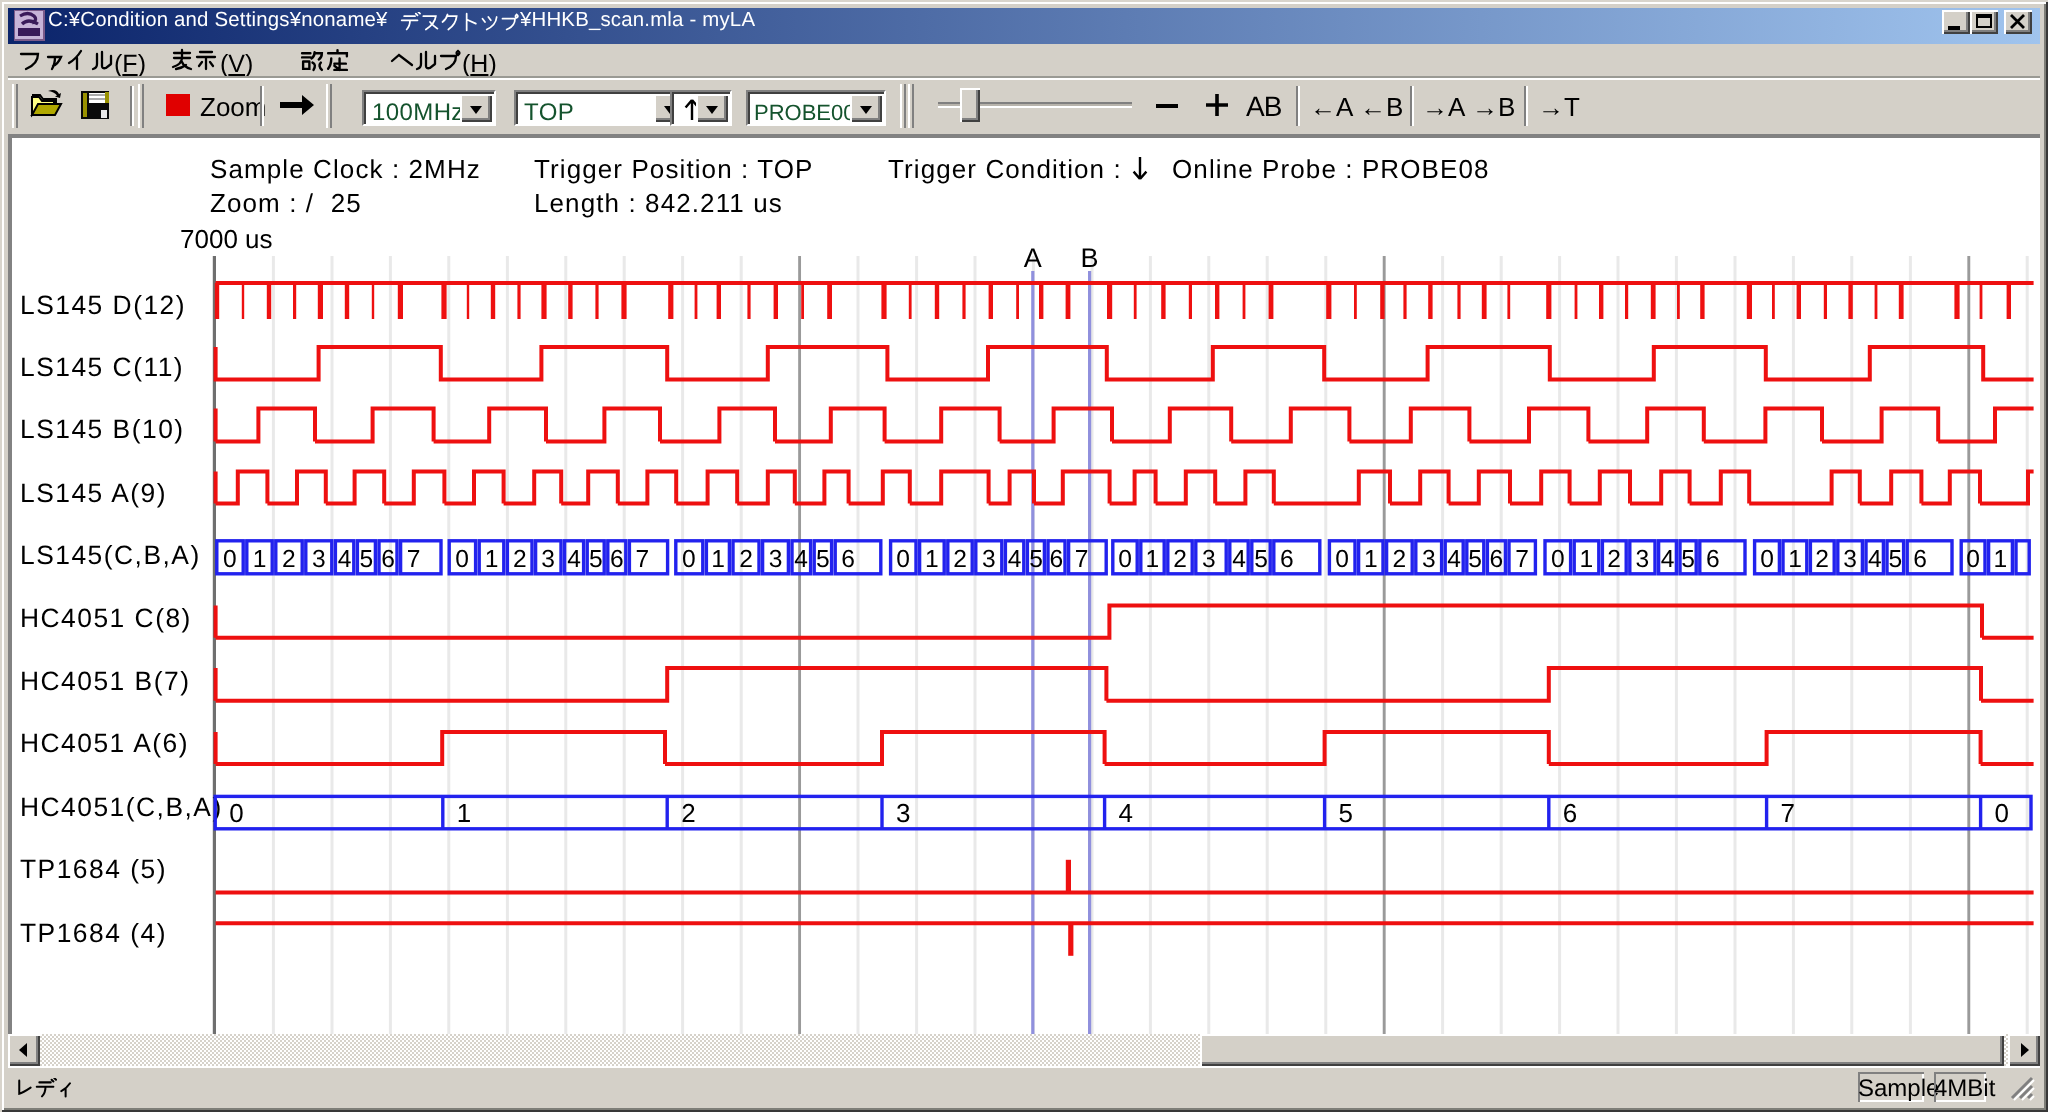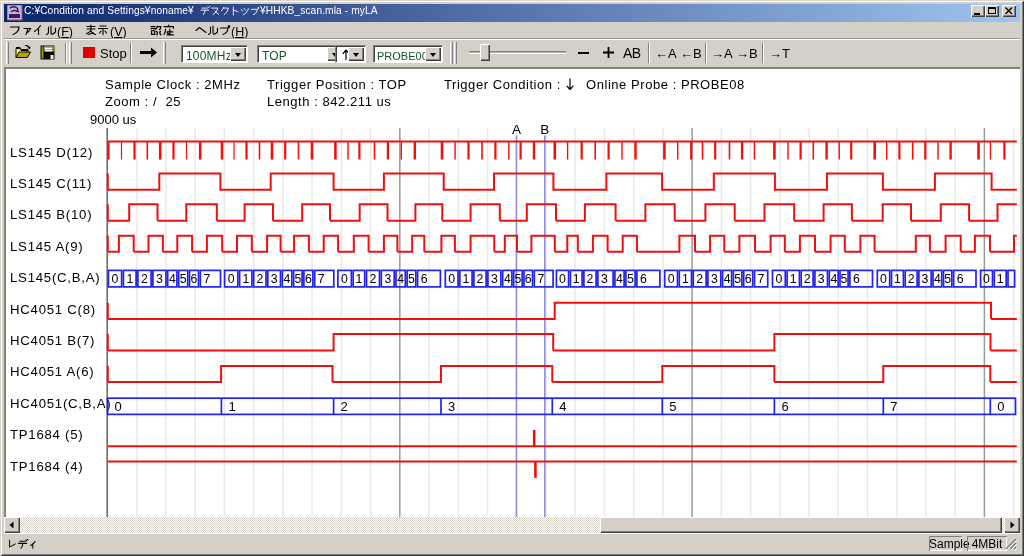--- a/index.html
+++ b/index.html
@@ -89,21 +89,21 @@
     <rect x="41.5" y="46.5" width="2" height="12" fill="#9a9200"></rect>
     <rect x="44.5" y="46.5" width="8" height="5" fill="#fff"></rect>
     <rect x="44.5" y="47" width="8" height="1" fill="#aaa"></rect>
     <rect x="44.5" y="49" width="8" height="1" fill="#aaa"></rect>
     <rect x="50.5" y="55" width="3" height="4" fill="#e8e8e8"></rect>
     <rect x="52.5" y="46" width="2" height="5.5" fill="#9a9200"></rect>
   </svg>
 <div class="tsep" style="left:65px"></div>
 <div class="tgrip" style="left:69px"></div>
 <div style="position:absolute;left:83px;top:47px;width:12px;height:11px;background:#e00000"></div>
-<div class="tlabel" style="left:100px;top:46px">Stop</div>
+<div class="tlabel" style="left:100px;top:46px">Zoom</div>
 <div class="tsep" style="left:130px"></div>
 <svg style="position:absolute;left:139px;top:46px" width="19" height="13" viewBox="139 46 19 13">
     <path d="M140,52.5 h11 v-3.5 l6,5 -6,5 v-3.5 h-11 z" fill="#000" transform="translate(0,-1.5)"></path>
   </svg>
 <div class="tgrip" style="left:163px"></div>
 <div class="combo" style="left:181px;width:67px">
     <div class="cv" style="left:4px">100MHz</div>
     <div class="cbtn">
       <div class="carr"></div>
     </div>
@@ -147,21 +147,21 @@
 <div class="tlabel" style="left:769px;top:46px">→T</div>
 <div class="client"></div>
 <div class="info" style="left:105px;top:77px">Sample Clock : 2MHz</div>
 <div class="info" style="left:267px;top:77px">Trigger Position : TOP</div>
 <div class="info" style="left:444px;top:77px">Trigger Condition : <svg width="10" height="13" viewBox="0 0 10 13" style="vertical-align:-2px">
       <path d="M5,0.5 V11 M5,11.5 L1.8,7.8 M5,11.5 L8.2,7.8" stroke="#000" stroke-width="1.2" fill="none"></path>
     </svg></div>
 <div class="info" style="left:586px;top:77px">Online Probe : PROBE08</div>
 <div class="info" style="left:105px;top:94px">Zoom : /  25</div>
 <div class="info" style="left:267px;top:94px">Length : 842.211 us</div>
-<div class="info" style="left:90px;top:112px;letter-spacing:0px">9000 us</div>
+<div class="info" style="left:90px;top:112px;letter-spacing:0px">7000 us</div>
 <svg style="position:absolute;left:6px;top:114px" width="1014" height="403" viewBox="6 114 1014 403">
     <line x1="136.7" y1="128" x2="136.7" y2="517" stroke="#e9e9e9" stroke-width="1.5"></line>
     <line x1="166.0" y1="128" x2="166.0" y2="517" stroke="#e9e9e9" stroke-width="1.5"></line>
     <line x1="195.2" y1="128" x2="195.2" y2="517" stroke="#e9e9e9" stroke-width="1.5"></line>
     <line x1="224.4" y1="128" x2="224.4" y2="517" stroke="#e9e9e9" stroke-width="1.5"></line>
     <line x1="253.7" y1="128" x2="253.7" y2="517" stroke="#e9e9e9" stroke-width="1.5"></line>
     <line x1="282.9" y1="128" x2="282.9" y2="517" stroke="#e9e9e9" stroke-width="1.5"></line>
     <line x1="312.1" y1="128" x2="312.1" y2="517" stroke="#e9e9e9" stroke-width="1.5"></line>
     <line x1="341.3" y1="128" x2="341.3" y2="517" stroke="#e9e9e9" stroke-width="1.5"></line>
     <line x1="370.6" y1="128" x2="370.6" y2="517" stroke="#e9e9e9" stroke-width="1.5"></line>
@@ -436,16 +436,16 @@
       <path d="M6.5,4.5 v7 l4,-3.5 z" fill="#000"></path>
     </svg>
   </div>
 <div class="status"></div>
 <svg width="31.5" height="12.5" viewBox="0 0 31.5 12.5" style="position:absolute;left:7px;top:539px">
     <path d="M3,1.5 V9 Q5,8.5 9.5,5.5 M3,9 Q3,9 3,9" transform="translate(0.0,0) scale(0.875)" fill="none" stroke="#000" stroke-width="1.15" stroke-linecap="round"></path>
     <path d="M2.5,2.5 H9 M1,5 H10.5 M6,5 Q6,8.5 4,10.5 M9.5,1 L10.5,2 M11,0 L12,1" transform="translate(10.5,0) scale(0.875)" fill="none" stroke="#000" stroke-width="1.15" stroke-linecap="round"></path>
     <path d="M8,3 Q6,6 3,7.5 M5.5,6.5 V10.5" transform="translate(21.0,0) scale(0.875)" fill="none" stroke="#000" stroke-width="1.15" stroke-linecap="round"></path>
   </svg>
 <div class="spanel" style="left:929px;width:33px">Sample</div>
-<div class="spanel" style="left:967px;width:40px">4MBit</div>
+<div class="spanel" style="left:967px;width:26px">4MBit</div>
 <svg style="position:absolute;left:1004px;top:537px" width="16" height="15" viewBox="1004 537 16 15">
     <path d="M1016,539 l-10,10 M1016,543 l-6,6 M1016,547 l-2,2" stroke="#808080" stroke-width="1.5"></path>
     <path d="M1017,540 l-10,10 M1017,544 l-6,6 M1017,548 l-2,2" stroke="#fff" stroke-width="1"></path>
   </svg>
 </body></html>

